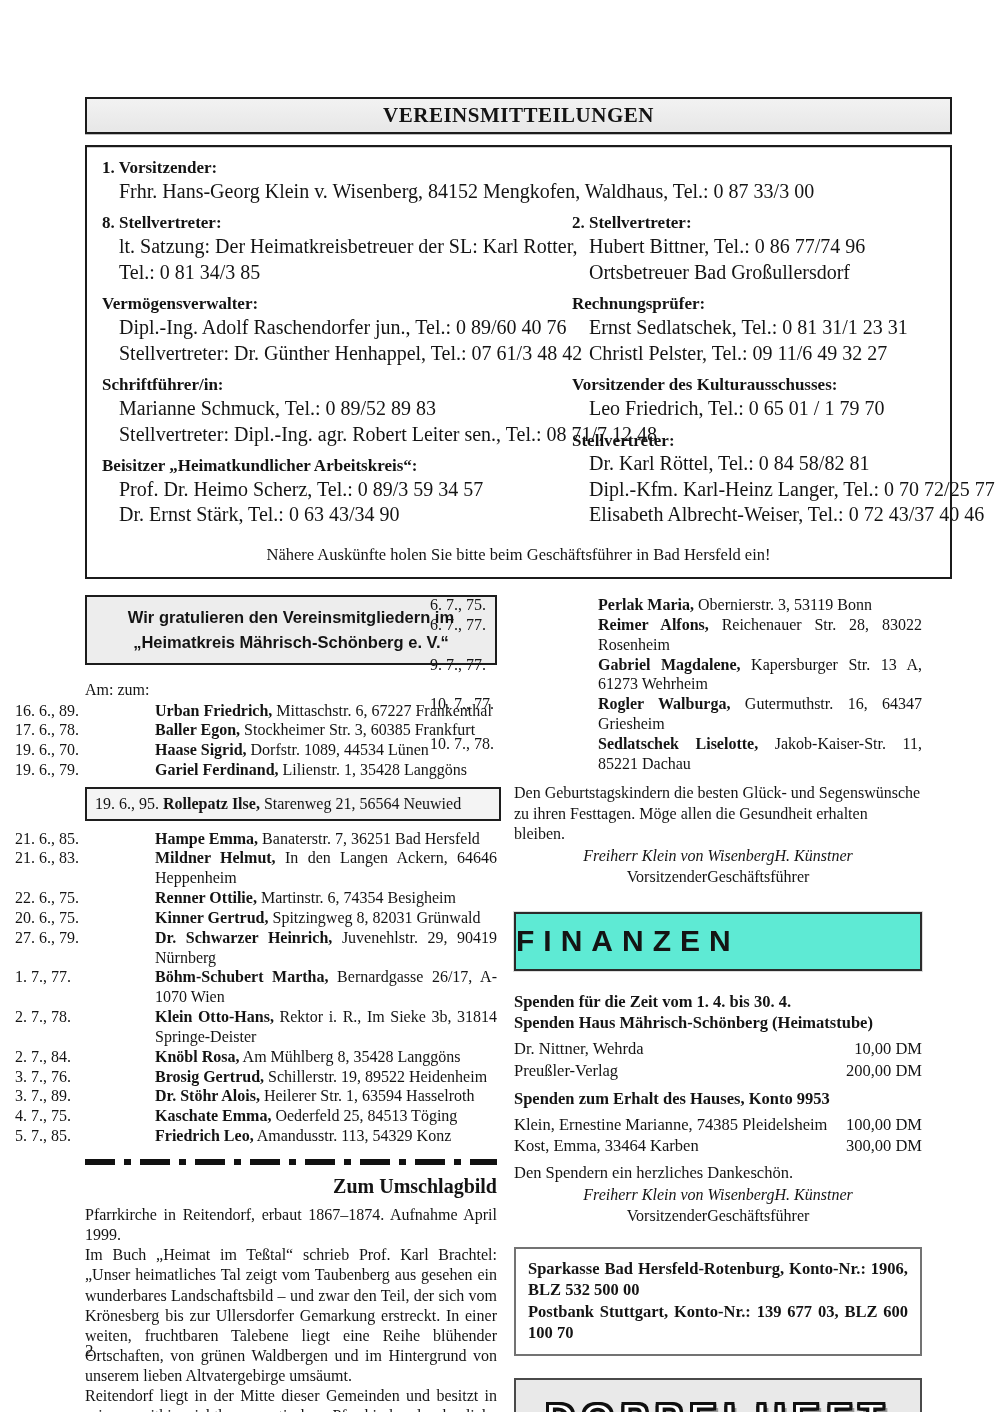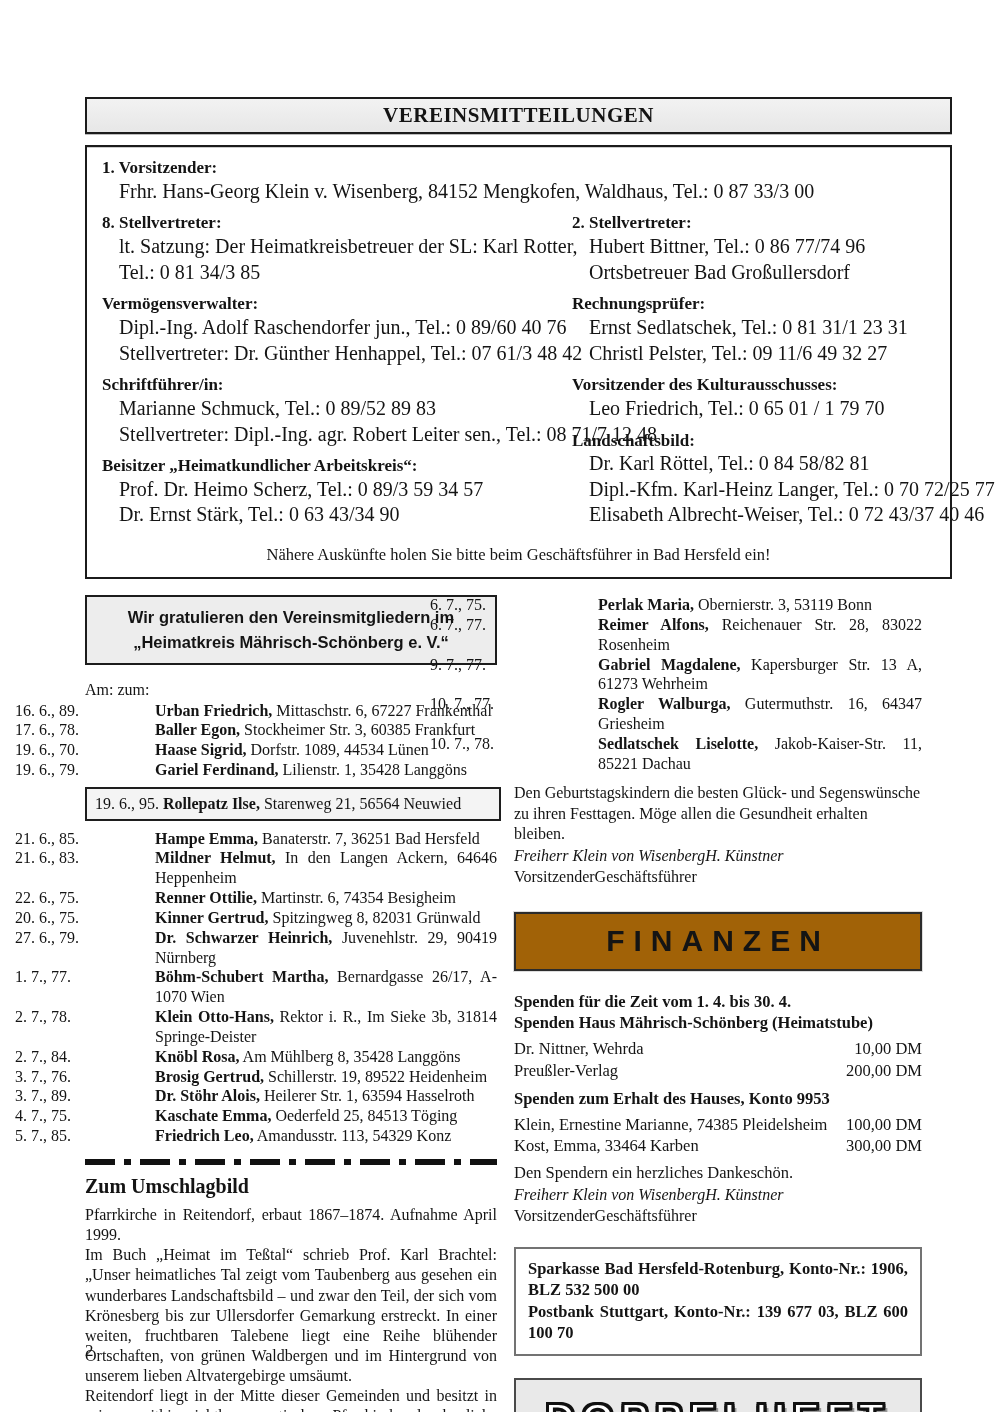--- a/index.html
+++ b/index.html
@@ -42,30 +42,30 @@
   .col-right .e-date { width:84px; }
   .e-name { font-weight:bold; }
   .highlight-box { border:2px solid #1e1e1e; background:#f4f4f4; width:416px;
                    padding:5px 8px; margin:7px 0 8px 0; }
   .highlight-box .entry { padding-left:0; text-indent:0; text-align:left; }
   .highlight-box .e-date { width:auto; margin-right:4px; }
 
   .divider { height:6px; margin:13px 0 10px 0;
              background:repeating-linear-gradient(90deg,#111 0 30px,transparent 30px 39px,#111 39px 46px,transparent 46px 55px); }
 
-  .cover-head { text-align:left; font-weight:bold; font-size:20px; margin:4px 0 7px 0; }
+  .cover-head { text-align:right; font-weight:bold; font-size:20px; margin:4px 0 7px 0; }
   .cover-par { font-size:16px; line-height:1.26; text-align:justify; }
 
   
   .closing { font-size:16px; line-height:1.26; white-space:pre-line; margin-top:10px; }
   .sig { margin-top:2px; font-size:16px; }
-  .sig-row { display:flex; justify-content:flex-start; line-height:1.3; }
+  .sig-row { display:flex; justify-content:center; line-height:1.3; }
   .sig-name { font-style:italic; }
 
-  .finanzen-box { border:2px solid #2b2b2b; background:#a16207; text-align:center;
+  .finanzen-box { border:2px solid #2b2b2b; background:#5eead4; text-align:left;
                   font-family:"Liberation Sans", sans-serif; font-weight:bold;
                   font-size:30px; letter-spacing:9px; padding:10px 0 11px 0;
                   margin:24px 0 20px 0; box-shadow:0 0 0 1px #ddd; }
   .sp-head { font-weight:bold; font-size:16.5px; line-height:1.3; }
   .sp-rows { margin:5px 0 7px 0; }
   .sp-row { display:flex; justify-content:space-between; font-size:16.5px; line-height:1.28; }
   .sp-thanks { font-size:16.5px; margin-top:7px; }
 
   .bank-box { border:2px solid #737373; padding:9px 12px 10px 12px; margin:20px 0 0 0; }
   .bank-box p { font-weight:bold; font-size:16.5px; line-height:1.3; text-align:justify; }
@@ -136,21 +136,21 @@
             <div class="off-lines">Ernst Sedlatschek, Tel.: 0 81 31/1 23 31
 Christl Pelster, Tel.: 09 11/6 49 32 27</div>
           </div>
 
           <div class="off-sec">
             <div class="off-label">Vorsitzender des Kulturausschusses:</div>
             <div class="off-lines">Leo Friedrich, Tel.: 0 65 01 / 1 79 70</div>
           </div>
 
           <div class="off-sec">
-            <div class="off-label">Landschaftsbild:</div>
+            <div class="off-label">Stellvertreter:</div>
             <div class="off-lines">Dr. Karl Röttel, Tel.: 0 84 58/82 81
 Dipl.-Kfm. Karl-Heinz Langer, Tel.: 0 70 72/25 77
 Elisabeth Albrecht-Weiser, Tel.: 0 72 43/37 40 46</div>
           </div>
         </div>
     </div>
     <div class="off-footer">Nähere Auskünfte holen Sie bitte beim Geschäftsführer in Bad Hersfeld ein!</div>
   </div>
 
   <div class="cols">

